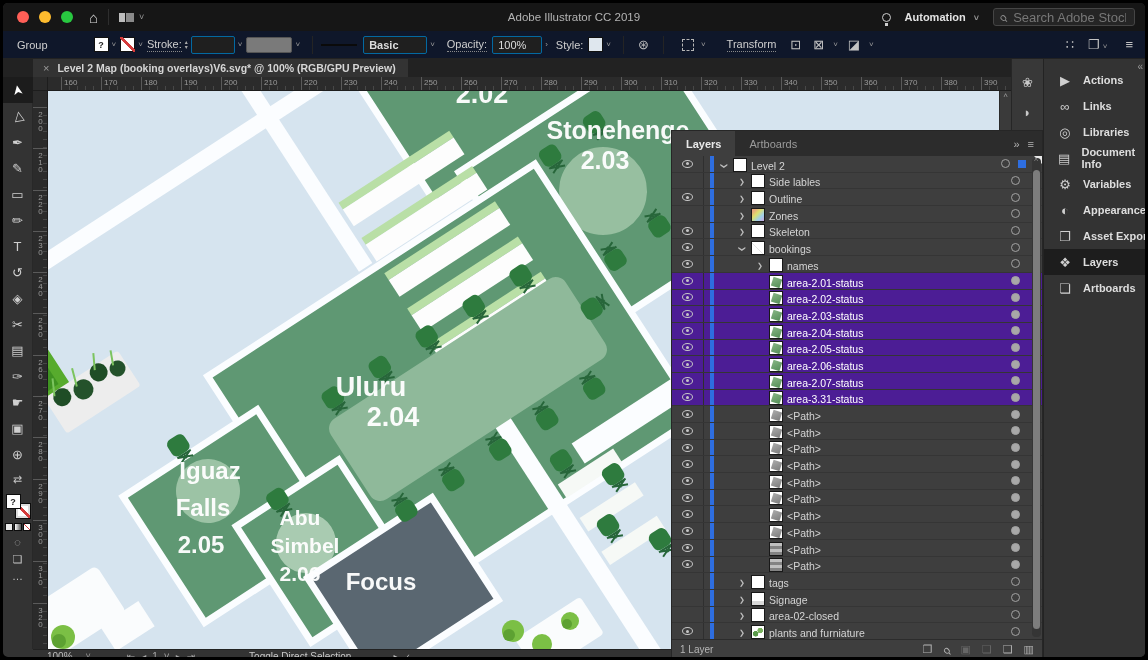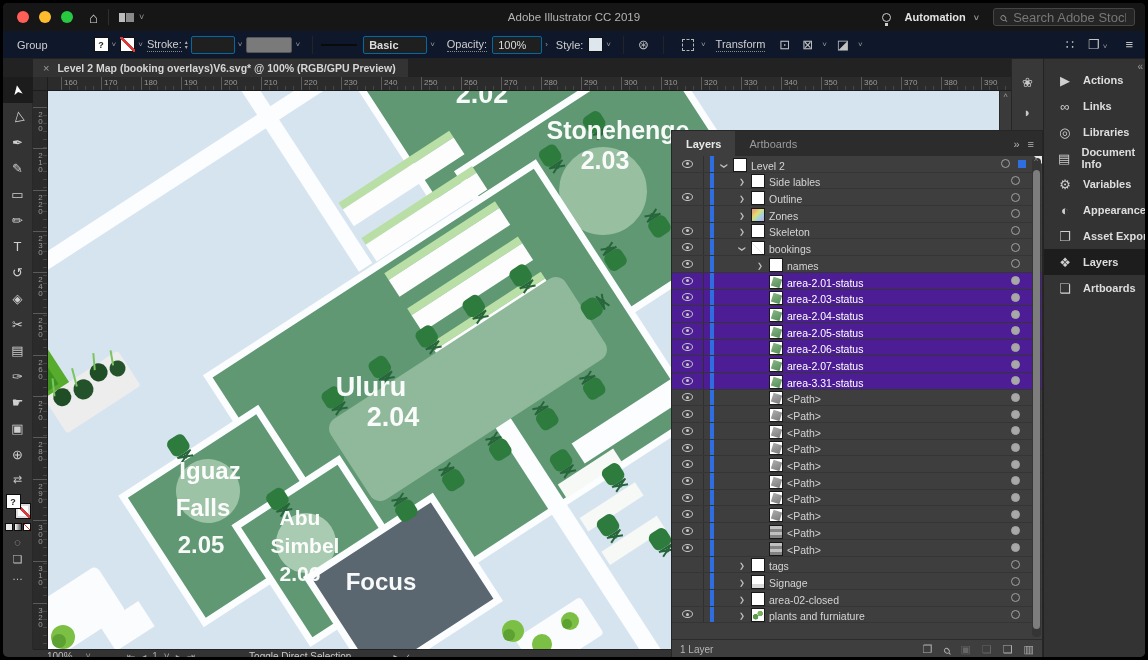--- a/index.html
+++ b/index.html
@@ -188,21 +188,21 @@
     <span class="field" style="width:50px;margin-left:5px">100%</span>
     <span class="tinychev">›</span>
     <span class="cb-label" style="margin-left:4px">Style:</span>
     <span class="swbox" style="background:#dfe7ee;margin-left:5px"></span>
     <span class="tinychev">˅</span>
     <span class="vline"></span>
     <span class="cicon">⊛</span>
     <span class="vline"></span>
     <span class="dashbox"></span>
     <span class="tinychev">˅</span>
-    <span class="dotlbl" style="margin-left:6px">Transform</span>
+    <span class="dotlbl" style="margin-left:17px">Transform</span>
     <span class="cicon" style="margin-left:14px">⊡</span>
     <span class="cicon">⊠</span>
     <span class="tinychev">˅</span>
     <span class="cicon">◪</span>
     <span class="tinychev">˅</span>
     <div class="cbright">
       <span>∷</span>
       <span>❐<span class="tinychev">˅</span></span>
       <span>≡</span>
     </div>
@@ -590,20 +590,33 @@
             <span class="colorbar"></span>
             <span class="rowind i2">
               <span class="chv none"></span>
               <span class="thumb t-green"></span>
               <span class="lname">area-2.01-status</span>
             </span>
             <span class="tgt fill"></span>
 
           </div>
 
+          <div class="lrow sel">
+            <span class="eyecell on">
+              <i class="eyeico"></i>
+            </span>
+            <span class="colorbar"></span>
+            <span class="rowind i2">
+              <span class="chv none"></span>
+              <span class="thumb t-green"></span>
+              <span class="lname">area-2.02-status</span>
+            </span>
+            <span class="tgt fill"></span>
+
+          </div>
 
           <div class="lrow sel">
             <span class="eyecell on">
               <i class="eyeico"></i>
             </span>
             <span class="colorbar"></span>
             <span class="rowind i2">
               <span class="chv none"></span>
               <span class="thumb t-green"></span>
               <span class="lname">area-2.03-status</span>

